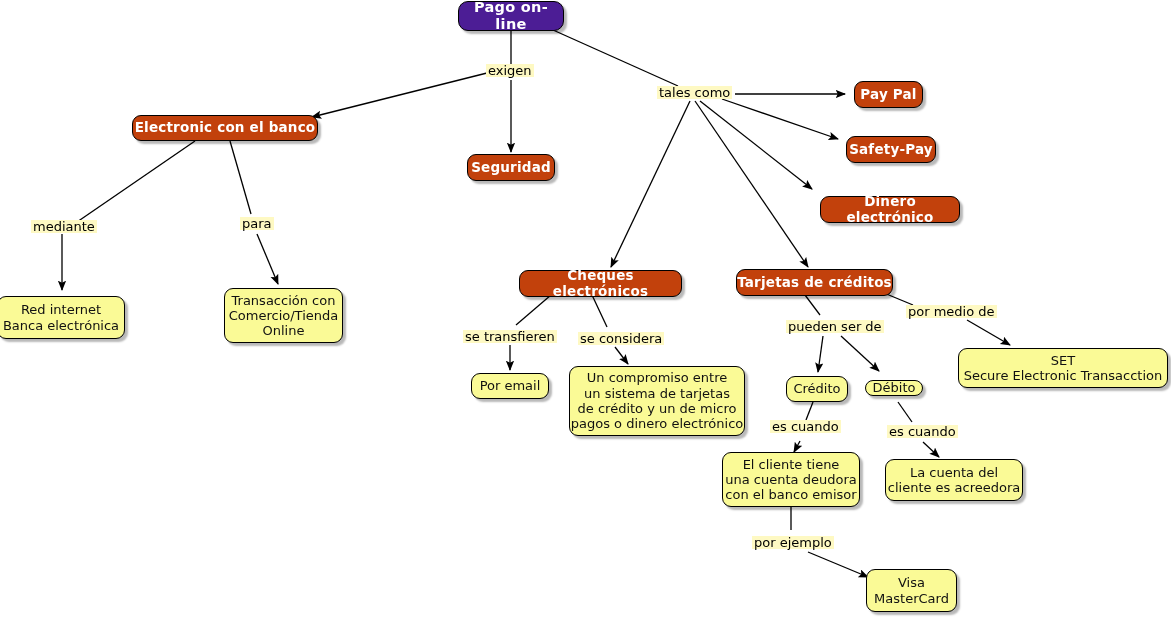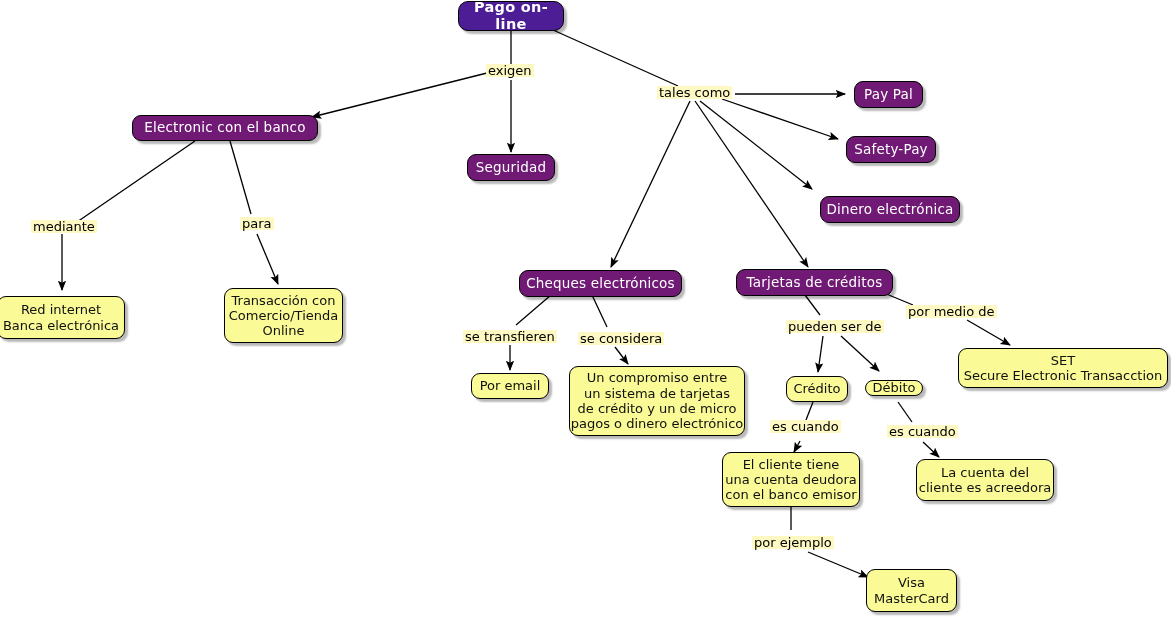--- a/index.html
+++ b/index.html
@@ -24,23 +24,23 @@
   .node.root{
     background:#4c1d95;
     color:#ffffff;
     font-weight:bold;
     font-size:14.5px;
     letter-spacing:0.3px;
     border-color:#000;
     border-radius:10px;
   }
   .node.concept{
-    background:#701a75;
+    background:#c2410c;
     color:#ffffff;
-    font-weight:normal;
+    font-weight:bold;
     font-size:13.5px;
     letter-spacing:0.2px;
   }
   .node.leaf{
     background:#fafa96;
     color:#111111;
     font-weight:normal;
     font-size:13px;
   }
   .edge-label{
@@ -127,21 +127,21 @@
   <div class="node root" style="left:458px;top:1px;width:106px;height:30px;">Pago on-line</div>
 
   <div class="node concept" style="left:132px;top:115px;width:186px;height:26px;">Electronic con el banco</div>
 
   <div class="node concept" style="left:467px;top:154px;width:88px;height:27px;">Seguridad</div>
 
   <div class="node concept" style="left:854px;top:81px;width:69px;height:27px;">Pay Pal</div>
 
   <div class="node concept" style="left:846px;top:136px;width:90px;height:27px;">Safety-Pay</div>
 
-  <div class="node concept" style="left:820px;top:196px;width:140px;height:27px;">Dinero electrónica</div>
+  <div class="node concept" style="left:820px;top:196px;width:140px;height:27px;">Dinero electrónico</div>
 
   <div class="node concept" style="left:519px;top:270px;width:163px;height:27px;">Cheques electrónicos</div>
 
   <div class="node concept" style="left:736px;top:269px;width:157px;height:27px;">Tarjetas de créditos</div>
 
   <div class="node leaf" style="left:-3px;top:296px;width:128px;height:43px;">Red internet
 Banca electrónica</div>
 
   <div class="node leaf" style="left:224px;top:288px;width:119px;height:55px;">Transacción con
 Comercio/Tienda
@@ -158,21 +158,21 @@
 
   <div class="node leaf" style="left:865px;top:380px;width:58px;height:16px;border-radius:11px;">Débito</div>
 
   <div class="node leaf" style="left:722px;top:452px;width:138px;height:55px;">El cliente tiene
 una cuenta deudora
 con el banco emisor</div>
 
   <div class="node leaf" style="left:958px;top:348px;width:210px;height:40px;">SET
 Secure Electronic Transacction</div>
 
-  <div class="node leaf" style="left:916px;top:459px;width:138px;height:42px;">La cuenta del
+  <div class="node leaf" style="left:885px;top:459px;width:138px;height:42px;">La cuenta del
 cliente es acreedora</div>
 
   <div class="node leaf" style="left:866px;top:569px;width:91px;height:43px;">Visa
 MasterCard</div>
 
   <div class="edge-label" style="left:486px;top:64px;">exigen</div>
 
   <div class="edge-label" style="left:657px;top:86px;">tales como</div>
 
   <div class="edge-label" style="left:31px;top:220px;">mediante</div>

